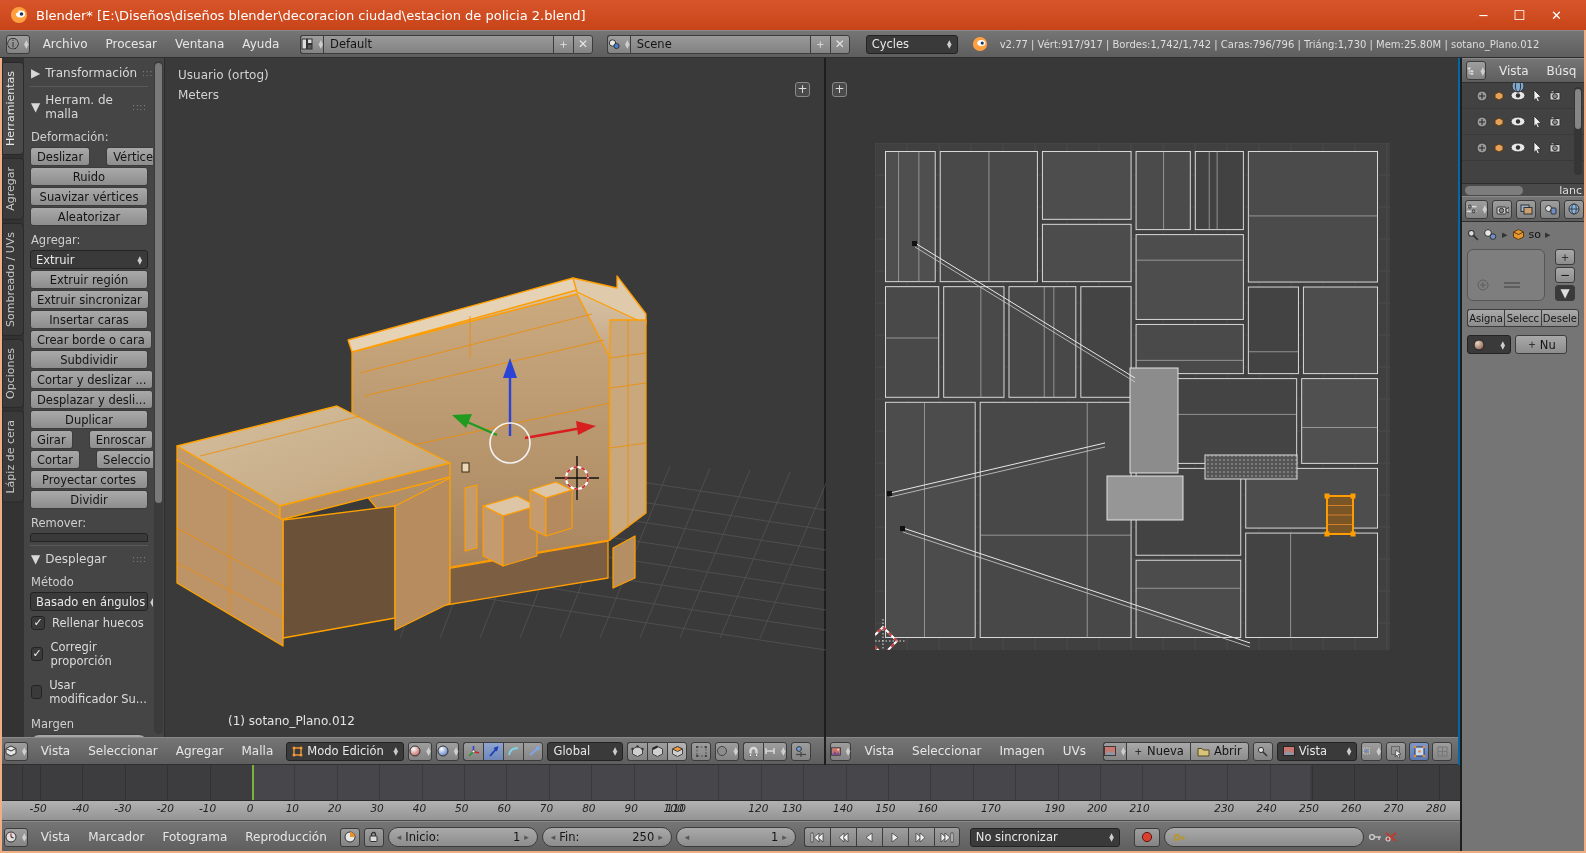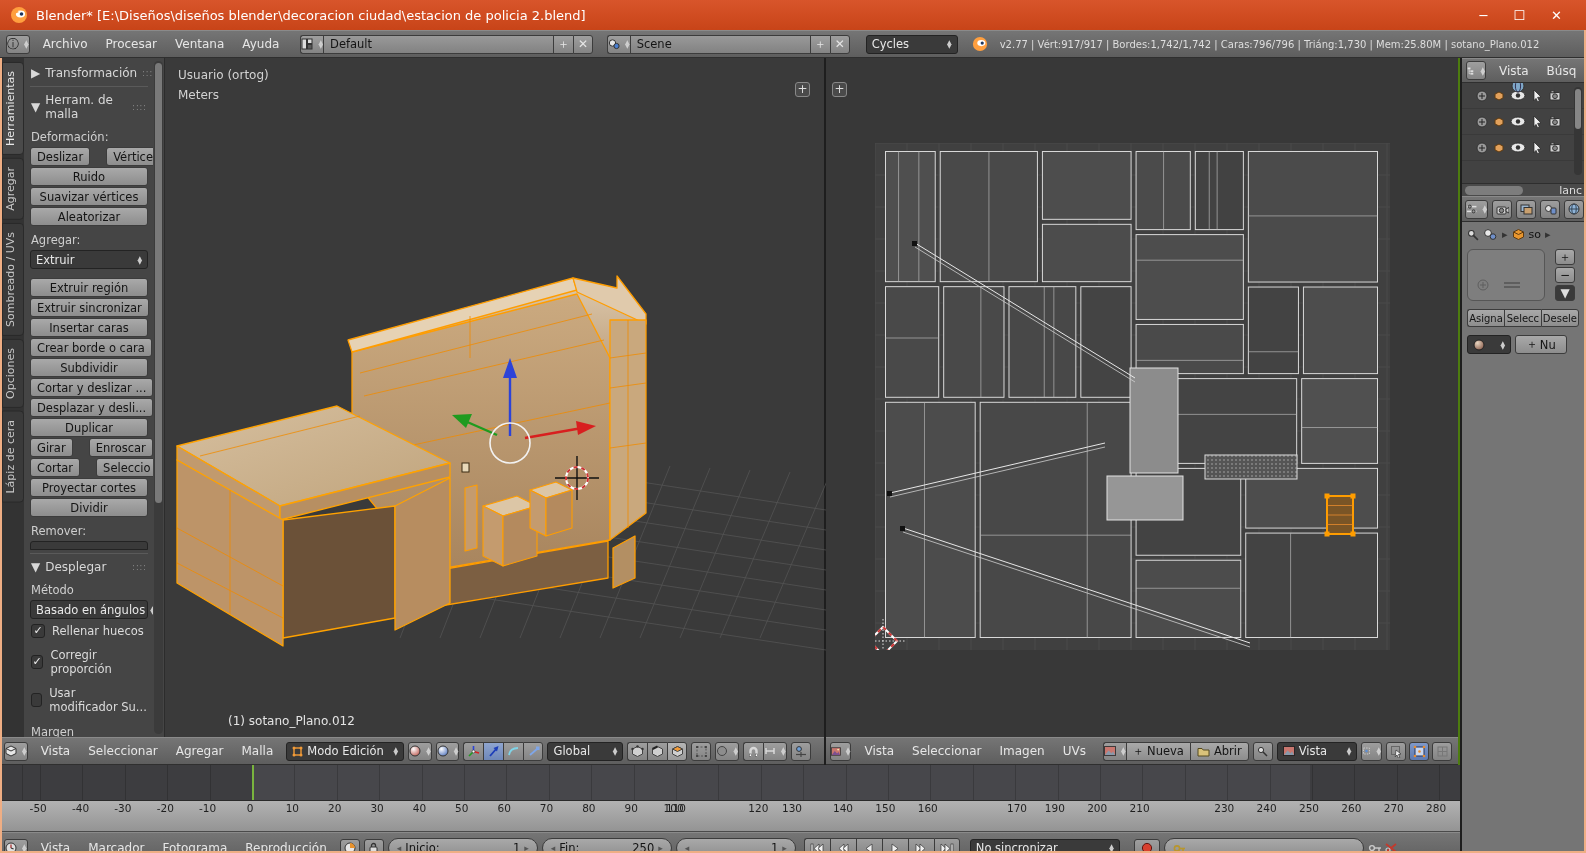--- a/index.html
+++ b/index.html
@@ -1,17 +1,17 @@
 <!DOCTYPE html>
 <html><head>
 <meta charset="utf-8">
 <style>
   * { margin:0; padding:0; box-sizing:border-box; }
   body { background:#222; font-family:"DejaVu Sans", sans-serif; }
-  .window { position:relative; width:1586px; height:853px; background:#4d7c0f; overflow:hidden; }
+  .window { position:relative; width:1586px; height:853px; background:#0369a1; overflow:hidden; }
 
   
   .titlebar { position:absolute; left:0; top:0; width:1586px; height:30px; background:linear-gradient(#d8552b,#c84418); display:flex; align-items:center; padding:0 10px; color:#fff; font-size:13px; }
   .titlebar .wbtns { margin-left:auto; display:flex; gap:26px; align-items:center; padding-right:14px; }
   .wglyph { color:#fff; font-size:13px; cursor:default; }
 
   
   .hdr { background:linear-gradient(#757575,#5e5e5e); border-top:1px solid #8a8a8a; border-bottom:1px solid #2f2f2f; display:flex; align-items:center; gap:4px; color:#e6e6e6; font-size:12px; }
   .hmenu { padding:2px 9px; color:#e6e6e6; cursor:default; white-space:nowrap; }
   .btn { background:linear-gradient(#a9a9a9,#8d8d8d); border:1px solid #3c3c3c; border-radius:3px; color:#141414; font-size:11.5px; display:flex; align-items:center; justify-content:center; padding:1px 6px; height:19px; white-space:nowrap; }
@@ -71,21 +71,21 @@
   .sbtn { width:20px; height:16px; font-size:12px; }
   .jrow { display:flex; margin-bottom:8px; }
   .jrow .btn { flex:1; font-size:10px; padding:1px 1px; height:18px; }
 
   
   .timeline { position:absolute; left:0; top:765px; width:1460px; height:86px; }
   .track { position:relative; height:36px; background:#3d3d40; border-bottom:1px solid #2a2a2a; overflow:hidden; }
   .trange { position:absolute; left:252px; width:1058px; top:0; bottom:0; background:#47474b; }
   .tgrid { position:absolute; inset:0; background:repeating-linear-gradient(90deg, rgba(0,0,0,0.18) 0 1px, transparent 1px 42.4px); background-position:40px 0; }
   .playhead { position:absolute; left:252px; top:0; bottom:0; width:2px; background:#79b43e; }
-  .ruler { position:relative; height:31px; background:linear-gradient(#b2b2b2,#949494); border-bottom:1px solid #4a4a4a; overflow:hidden; }
+  .ruler { position:relative; height:20px; background:linear-gradient(#b2b2b2,#949494); border-bottom:1px solid #4a4a4a; overflow:hidden;font-style:italic; }
   .tick { position:absolute; top:1px; transform:translateX(-50%); font-size:10.5px; color:#1f1f1f; }
   .thdr { height:32px; padding:0 4px; }
   .numfield { background:linear-gradient(#a9a9a9,#8d8d8d); border:1px solid #3c3c3c; border-radius:10px; height:20px; display:flex; align-items:center; font-size:11.5px; color:#141414; padding:0 8px; gap:4px; }
   .numfield .arrow { color:#555; font-size:9px; }
   .pbtn { width:26px; height:20px; }
 
   .edge-left { position:absolute; left:0; top:58px; width:2px; height:795px; background:#efae84; }
   .edge-right { position:absolute; left:1584px; top:30px; width:2px; height:823px; background:#efae84; }
   .edge-bottom { position:absolute; left:0; top:851px; width:1586px; height:2px; background:#efae84; }
 
@@ -311,21 +311,21 @@
                 <div class="btn">Ruido</div>
               </div>
               <div class="trow">
                 <div class="btn">Suavizar vértices</div>
               </div>
               <div class="trow">
                 <div class="btn">Aleatorizar</div>
               </div>
             </div>
           <div class="plabel">Agregar:</div>
-          <div class="dd" style="margin-bottom:9px">
+          <div class="dd" style="margin-bottom:1px">
             <span>Extruir</span>
               <span class="updn">▲<br>▼</span>
           </div>
           <div id="agregar-rows">
               <div class="trow">
                 <div class="btn">Extruir región</div>
               </div>
               <div class="trow">
                 <div class="btn">Extruir sincronizar</div>
               </div>
@@ -956,21 +956,21 @@
         <span class="tick" style="left: 546.52px;">70</span>
         <span class="tick" style="left: 588.88px;">80</span>
         <span class="tick" style="left: 631.24px;">90</span>
         <span class="tick" style="left: 673.6px;">100</span>
         <span class="tick" style="left: 676px;">110</span>
         <span class="tick" style="left: 758.32px;">120</span>
         <span class="tick" style="left: 792px; text-align: right;">130</span>
         <span class="tick" style="left: 843.04px;">140</span>
         <span class="tick" style="left: 885.4px;">150</span>
         <span class="tick" style="left: 927.76px;">160</span>
-        <span class="tick" style="left: 1017px;">170</span>
+        <span class="tick" style="left: 991px;">170</span>
         <span class="tick" style="left: 1012.48px; margin-top: 36px;">180</span>
         <span class="tick" style="left: 1054.84px;">190</span>
         <span class="tick" style="left: 1097.2px;">200</span>
         <span class="tick" style="left: 1139.56px;">210</span>
         <span class="tick" style="left: 1181.92px; margin-top: 27px;">220</span>
         <span class="tick" style="left: 1224.28px;">230</span>
         <span class="tick" style="left: 1266.64px;">240</span>
         <span class="tick" style="left: 1309px;">250</span>
         <span class="tick" style="left: 1351.36px;">260</span>
         <span class="tick" style="left: 1393.72px;">270</span>

